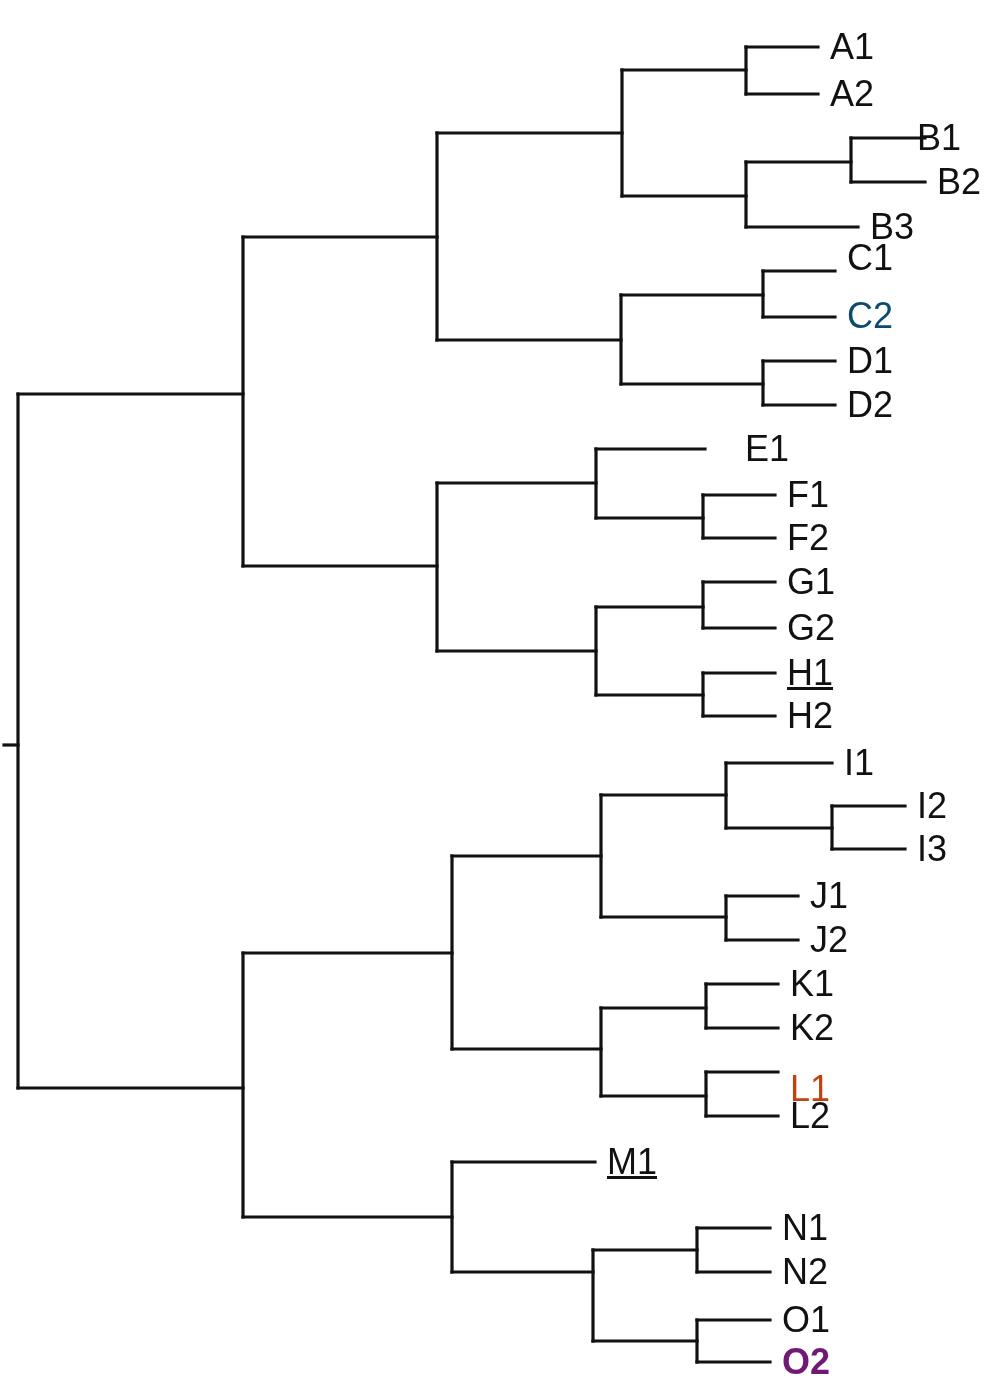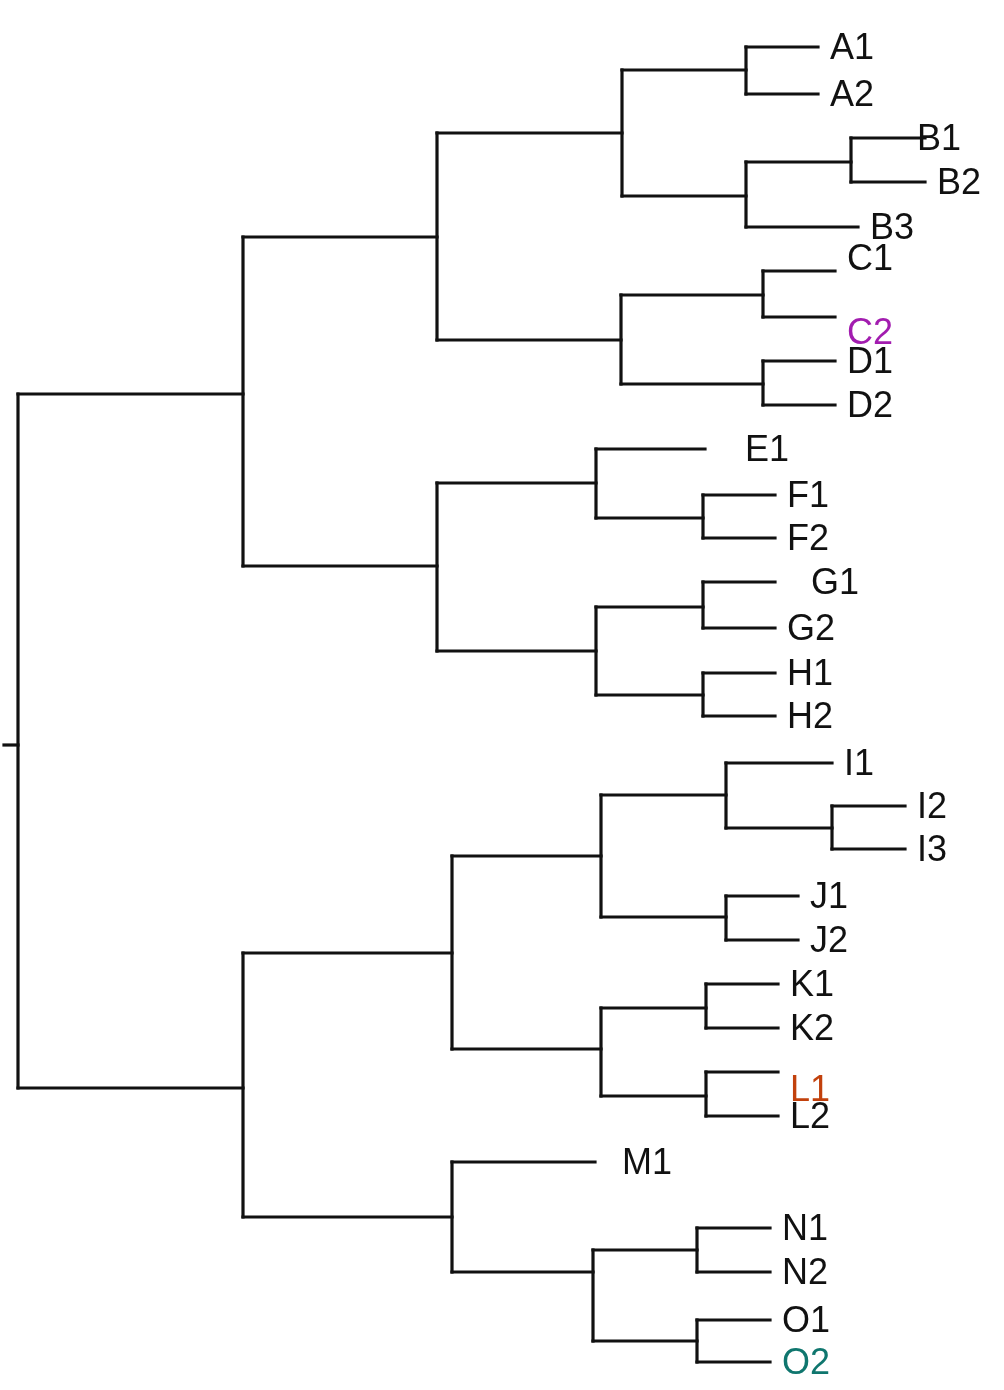--- a/index.html
+++ b/index.html
@@ -146,39 +146,39 @@
       </g>
   </svg>
 
   <div id="labels-layer">
       <div class="leaf-label" style="left: 830px; top: 47px; color: rgb(17, 17, 17);">A1</div>
       <div class="leaf-label" style="left: 830px; top: 94px; color: rgb(17, 17, 17);">A2</div>
       <div class="leaf-label" style="left: 917px; top: 138px; color: rgb(17, 17, 17);">B1</div>
       <div class="leaf-label" style="left: 937px; top: 182px; color: rgb(17, 17, 17);">B2</div>
       <div class="leaf-label" style="left: 870px; top: 227px; color: rgb(17, 17, 17);">B3</div>
       <div class="leaf-label" style="left: 847px; top: 258px; color: rgb(17, 17, 17);">C1</div>
-      <div class="leaf-label" style="left: 847px; top: 332px; color: #a21caf;">C2</div>
+      <div class="leaf-label" style="left: 847px; top: 316px; color: #0c4a6e;">C2</div>
       <div class="leaf-label" style="left: 847px; top: 361px; color: rgb(17, 17, 17);">D1</div>
       <div class="leaf-label" style="left: 847px; top: 405px; color: rgb(17, 17, 17);">D2</div>
       <div class="leaf-label" style="left: 717px; top: 449px; color: rgb(17, 17, 17); margin-left: 28px;">E1</div>
       <div class="leaf-label" style="left: 787px; top: 495px; color: rgb(17, 17, 17);">F1</div>
       <div class="leaf-label" style="left: 787px; top: 538px; color: rgb(17, 17, 17);">F2</div>
-      <div class="leaf-label" style="left: 787px; top: 582px; color: rgb(17, 17, 17); margin-left: 24px;">G1</div>
+      <div class="leaf-label" style="left: 787px; top: 582px; color: rgb(17, 17, 17);">G1</div>
       <div class="leaf-label" style="left: 787px; top: 628px; color: rgb(17, 17, 17);">G2</div>
-      <div class="leaf-label" style="left: 787px; top: 673px; color: rgb(17, 17, 17);">H1</div>
+      <div class="leaf-label" style="left: 787px; top: 673px; color: rgb(17, 17, 17); text-decoration: underline;">H1</div>
       <div class="leaf-label" style="left: 787px; top: 716px; color: rgb(17, 17, 17);">H2</div>
       <div class="leaf-label" style="left: 844px; top: 763px; color: rgb(17, 17, 17);">I1</div>
       <div class="leaf-label" style="left: 917px; top: 806px; color: rgb(17, 17, 17);">I2</div>
       <div class="leaf-label" style="left: 917px; top: 849px; color: rgb(17, 17, 17);">I3</div>
       <div class="leaf-label" style="left: 810px; top: 896px; color: rgb(17, 17, 17);">J1</div>
       <div class="leaf-label" style="left: 810px; top: 940px; color: rgb(17, 17, 17);">J2</div>
       <div class="leaf-label" style="left: 790px; top: 984px; color: rgb(17, 17, 17);">K1</div>
       <div class="leaf-label" style="left: 790px; top: 1028px; color: rgb(17, 17, 17);">K2</div>
       <div class="leaf-label" style="left: 790px; top: 1072px; color: #c2410c; margin-top: 17px;">L1</div>
       <div class="leaf-label" style="left: 790px; top: 1116px; color: rgb(17, 17, 17);">L2</div>
-      <div class="leaf-label" style="left: 622px; top: 1162px; color: rgb(17, 17, 17);">M1</div>
+      <div class="leaf-label" style="left: 607px; top: 1162px; color: rgb(17, 17, 17); text-decoration: underline;">M1</div>
       <div class="leaf-label" style="left: 782px; top: 1228px; color: rgb(17, 17, 17);">N1</div>
       <div class="leaf-label" style="left: 782px; top: 1272px; color: rgb(17, 17, 17);">N2</div>
       <div class="leaf-label" style="left: 782px; top: 1320px; color: rgb(17, 17, 17);">O1</div>
-      <div class="leaf-label" style="left: 782px; top: 1362px; color: #0f766e;">O2</div>
+      <div class="leaf-label" style="left: 782px; top: 1362px; color: #701a75; font-weight: bold;">O2</div>
     </div>
 
 </div>
 
 </body></html>

